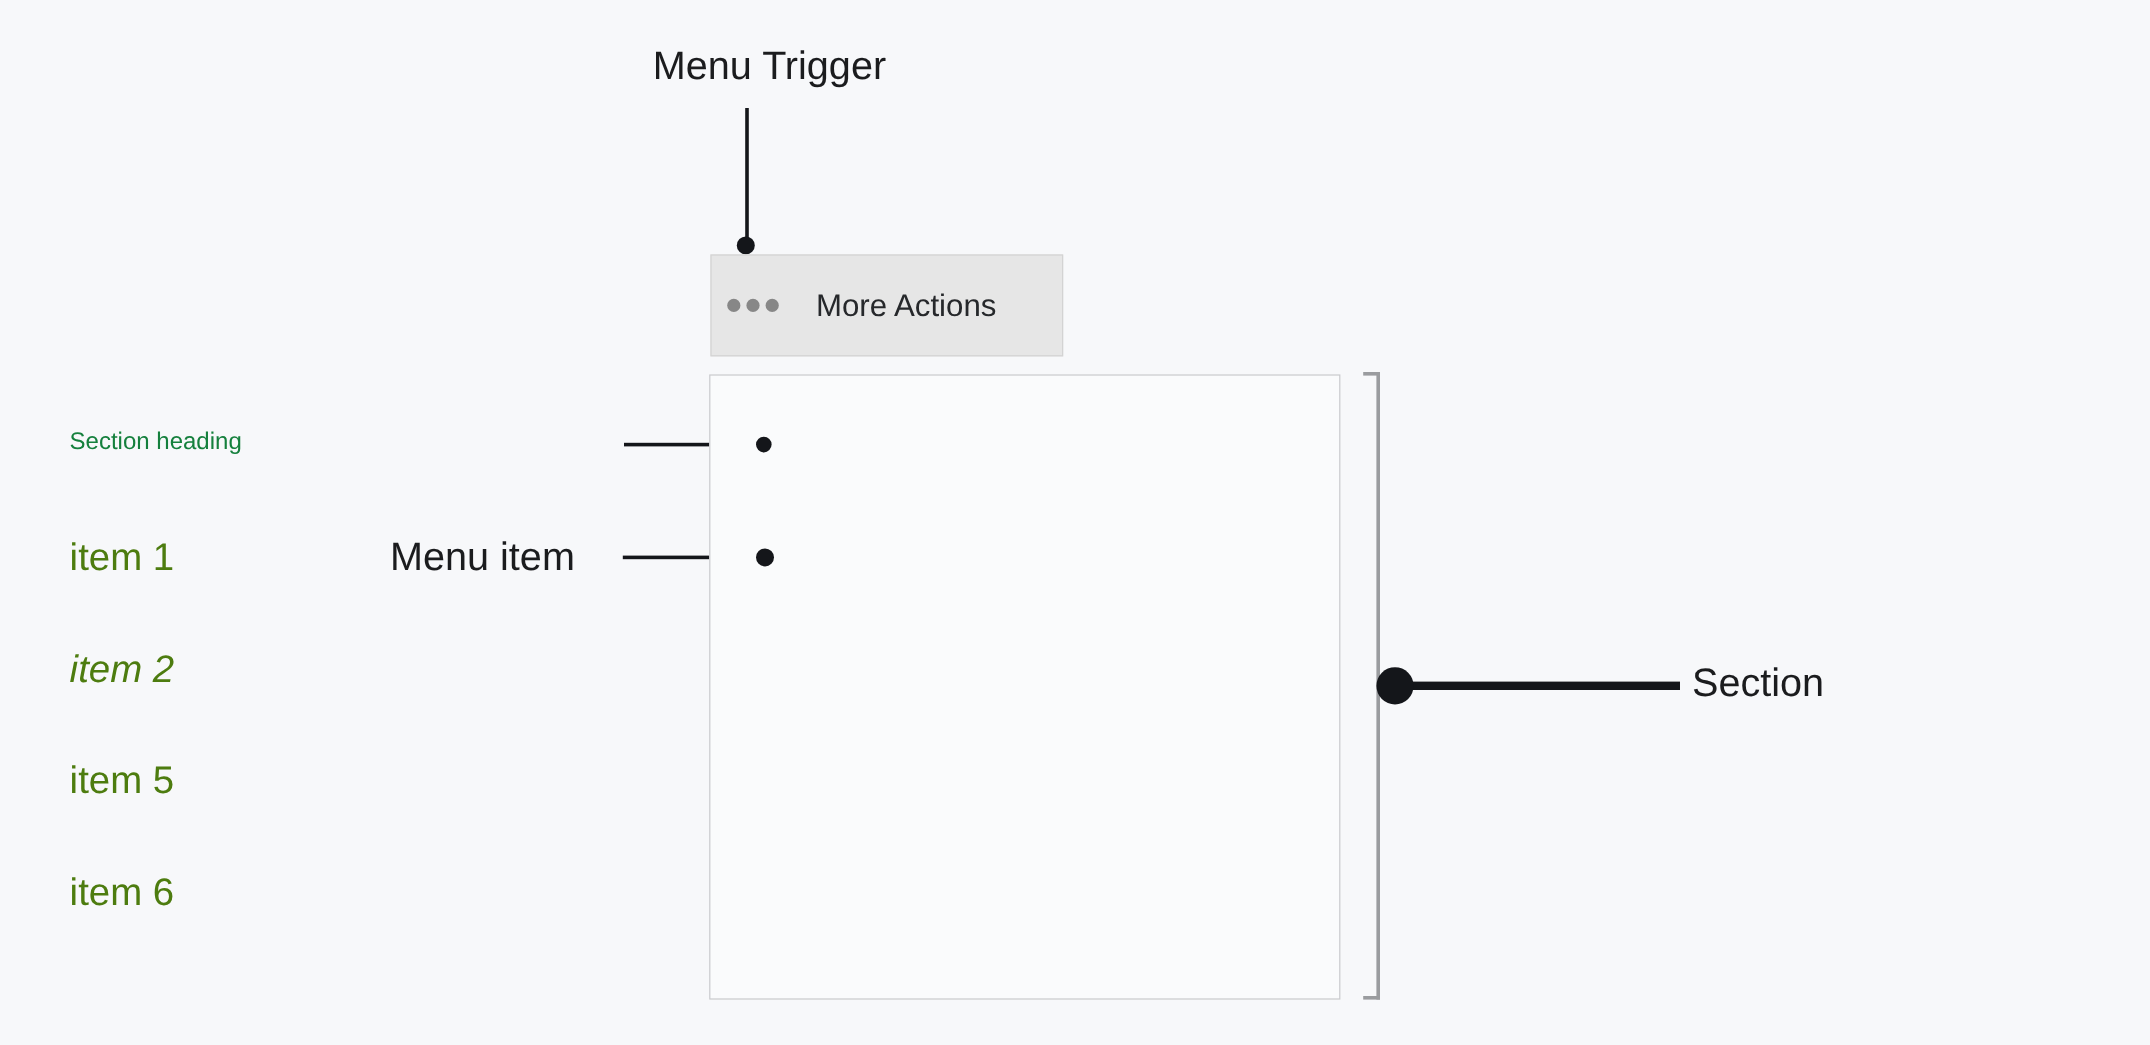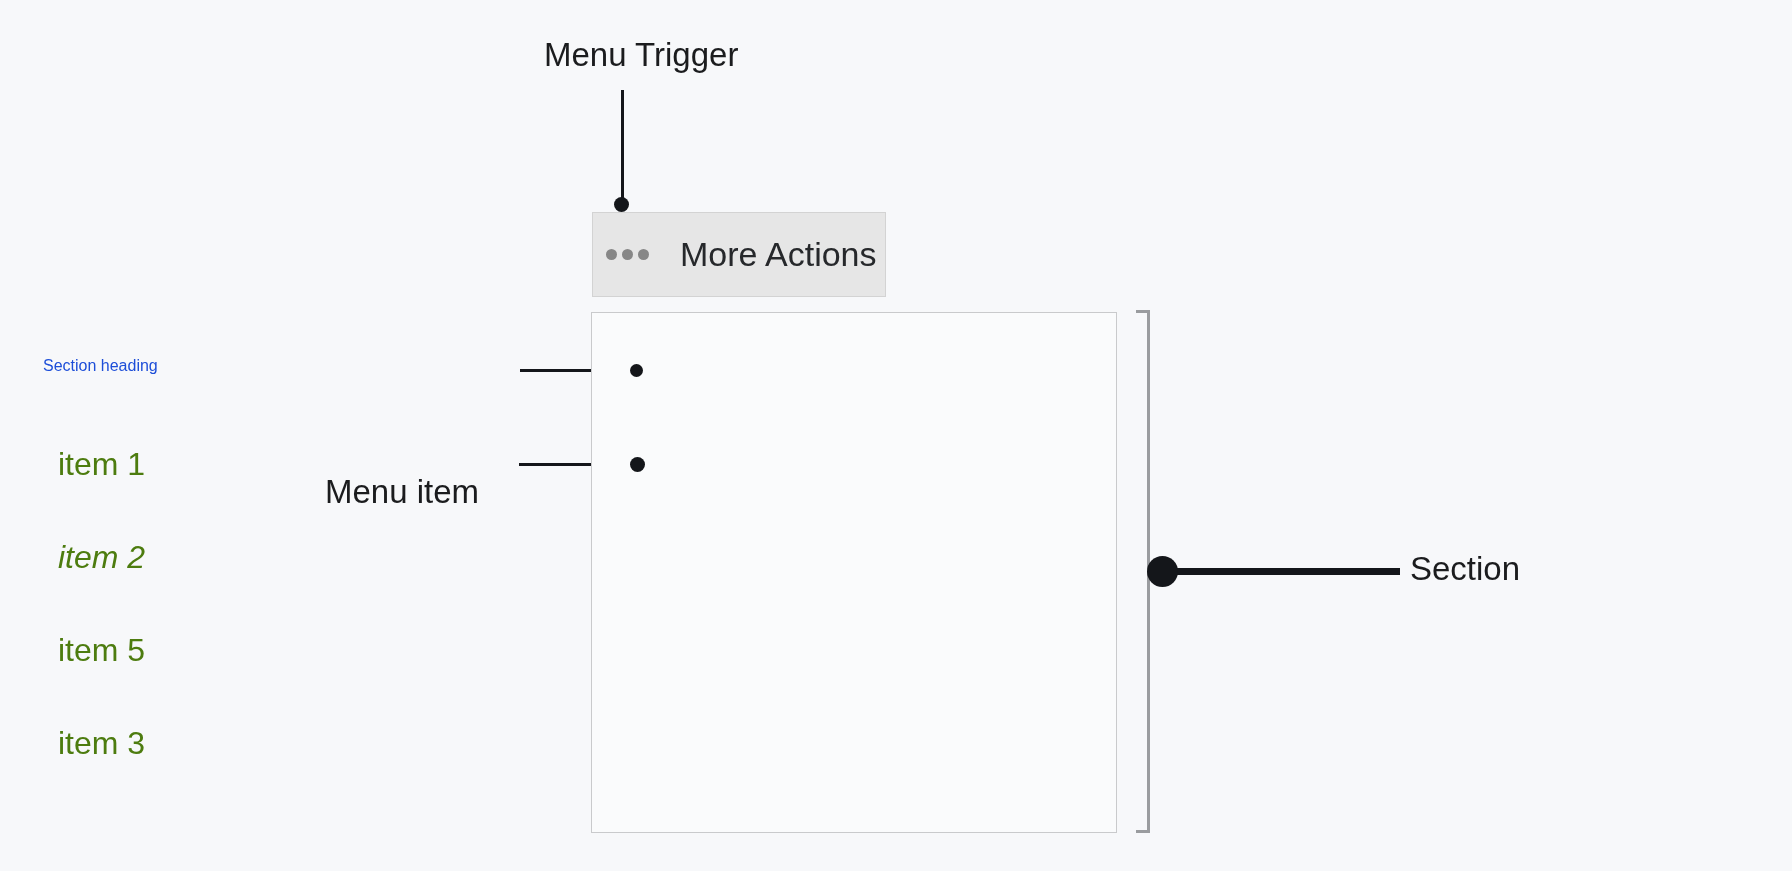--- a/index.html
+++ b/index.html
@@ -24,21 +24,21 @@
   .anno-label {
     position: absolute;
     font-size: 33px;
     line-height: 1;
     color: #1b1c1e;
     white-space: nowrap;
     font-weight: 400;
   }
   #label-menu-trigger { left: 515px; top: 38px; margin-left: 29px; }
   #label-section-header { left: 253px; top: 346px; }
-  #label-menu-item { left: 325px; top: 447px; margin-top: 28px; }
+  #label-menu-item { left: 325px; top: 447px; }
   #label-section { left: 1410px; top: 552px; }
 
   
   .leader {
     position: absolute;
     background: #14161a;
   }
   .leader-h { height: 3px; }
   .leader-v { width: 3px; }
   .leader-dot {
@@ -114,21 +114,21 @@
   }
   #trigger-dots-icon i {
     display: block;
     width: 11px;
     height: 11px;
     border-radius: 50%;
     background: #878787;
   }
   #trigger-label {
     margin-left: 31px;
-    font-size: 34px;
+    font-size: 26px;
     color: #26282b;
     white-space: nowrap;
   }
 
   
   #menu-panel {
     position: absolute;
     left: 591px;
     top: 312px;
     width: 526px;
@@ -138,25 +138,25 @@
     box-sizing: border-box;
   }
   #menu-section {
     position: absolute;
     left: 0;
     top: 0;
     width: 100%;
   }
   #section-heading {
     position: absolute;
-    left: 43px;
+    left: 58px;
     top: 358px;
-    font-size: 16px;
+    font-size: 20px;
     line-height: 1;
-    color: #1d4ed8;
+    color: #15803d;
     white-space: nowrap;
   }
   .menu-item {
     position: absolute;
     left: 58px;
     font-size: 32px;
     line-height: 1;
     color: #4d7c0f;
     white-space: nowrap;
     cursor: pointer;
@@ -203,21 +203,21 @@
   <div class="anno-label" id="label-menu-item">Menu item</div>
   <div class="leader leader-h" id="leader-menu-item-line"></div>
 
   <div id="menu-panel"></div>
 
   <div id="menu-section">
     <div id="section-heading">Section heading</div>
     <div class="menu-item idx0">item 1</div>
     <div class="menu-item idx1">item 2</div>
     <div class="menu-item idx2">item 5</div>
-    <div class="menu-item idx3">item 3</div>
+    <div class="menu-item idx3">item 6</div>
   </div>
 
   <div class="leader-dot" id="leader-section-header-dot"></div>
   <div class="leader-dot" id="leader-menu-item-dot"></div>
 
   <div id="section-bracket"></div>
   <div class="leader leader-h" id="leader-section-line"></div>
   <div class="leader-dot" id="leader-section-dot"></div>
   <div class="anno-label" id="label-section">Section</div>
 

